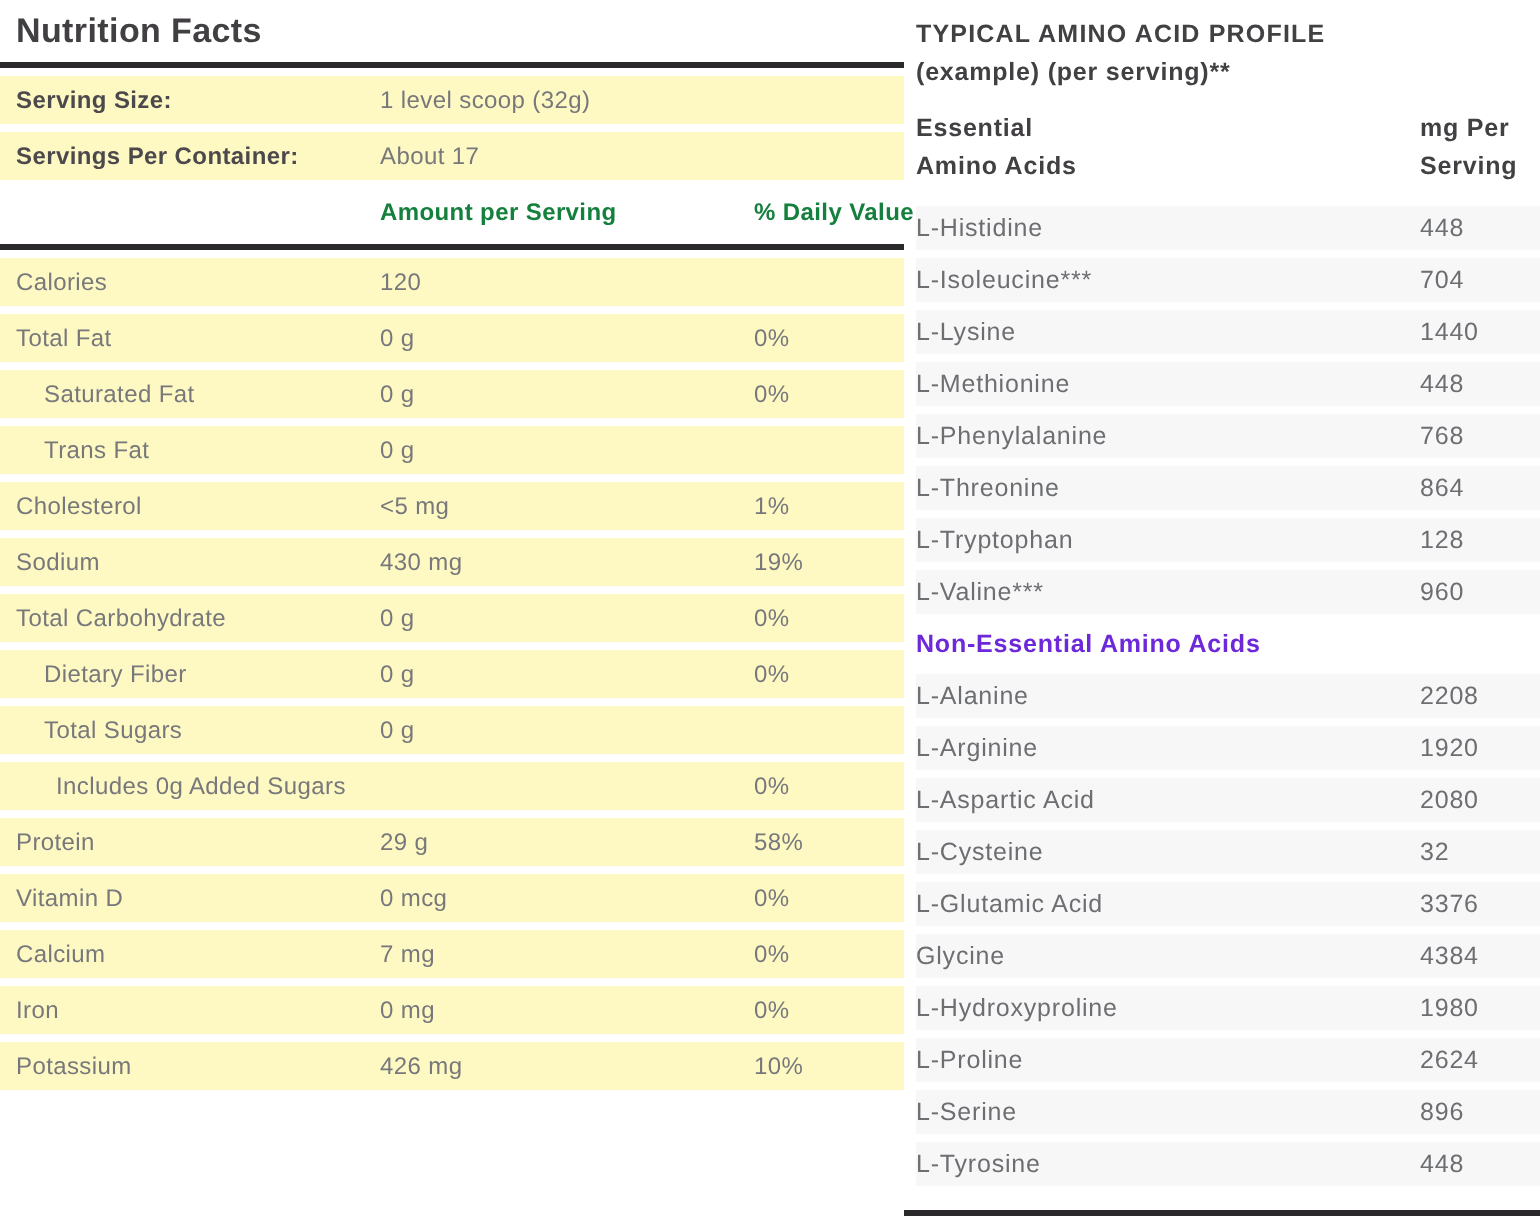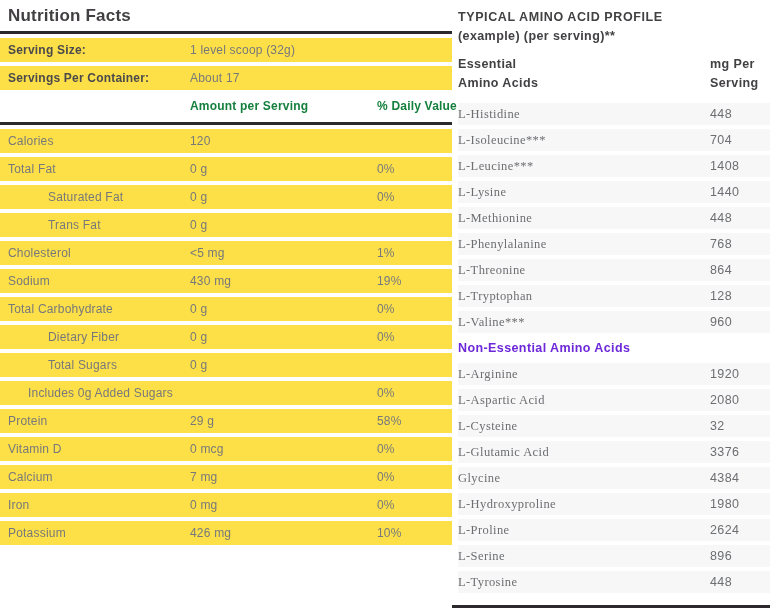--- a/index.html
+++ b/index.html
@@ -13,25 +13,25 @@
   
   .nf-panel{width:452px;flex:0 0 452px;position:relative;}
   .nf-title{
     font-size:17px;font-weight:bold;color:#413f42;
     padding:6px 0 5px 8px;letter-spacing:0.2px;
   }
   .rule{height:3px;background:#2b292c;width:452px;}
   .nf-rows{padding-top:4px;}
   .n-row{
     position:relative;height:24px;margin-bottom:4px;
-    background:#fde047;font-size:12px;letter-spacing:0.2px;
+    background:#fef9c3;font-size:12px;letter-spacing:0.2px;
   }
   .n-row span{position:absolute;top:50%;transform:translateY(-50%);white-space:nowrap;}
   .c-label{left:8px;}
-  .indent-1 .c-label{left:22px;margin-left:26px;}
+  .indent-1 .c-label{left:22px;}
   .indent-2 .c-label{left:28px;}
   .c-amount{left:190px;}
   .c-dv{left:377px;}
   .serving-label{font-weight:bold;color:#4b494c;}
   .head-row{background:transparent;}
   .head-row .c-amount,.head-row .c-dv{font-weight:bold;color:#15803d;}
 
   
   .aa-panel{flex:1;position:relative;padding-left:6px;}
   .aa-title{
@@ -47,21 +47,21 @@
     font-size:12.5px;font-weight:bold;color:#424043;letter-spacing:0.4px;line-height:19px;
   }
   .aa-head .h-left{position:absolute;left:0;top:0;}
   .aa-head .h-right{position:absolute;left:252px;top:0;}
   .aa-rows{padding-top:8px;}
   .a-row{
     position:relative;height:22px;margin-bottom:4px;background:#f7f7f8;
     font-size:12.5px;letter-spacing:0.4px;color:#6d6e71;
   }
   .a-row span{position:absolute;top:50%;transform:translateY(-50%);white-space:nowrap;}
-  .a-name{left:0;font-family:Liberation Serif, serif;}
+  .a-name{left:0;}
   .a-val{left:252px;}
   .aa-section{
     height:22px;margin-bottom:4px;font-size:12.5px;font-weight:bold;
     color:#6d28d9;letter-spacing:0.4px;display:flex;align-items:center;
   }
   .aa-bottom-rule{
     position:absolute;left:0;bottom:0;height:3px;width:100%;background:#2b292c;
   }
 </style>
 </head>
@@ -201,24 +201,20 @@
   <div class="a-row">
     <span class="a-name">L-Histidine</span>
     <span class="a-val">448</span>
   </div>
 
   <div class="a-row">
     <span class="a-name">L-Isoleucine***</span>
     <span class="a-val">704</span>
   </div>
 
-  <div class="a-row">
-    <span class="a-name">L-Leucine***</span>
-    <span class="a-val">1408</span>
-  </div>
 
   <div class="a-row">
     <span class="a-name">L-Lysine</span>
     <span class="a-val">1440</span>
   </div>
 
   <div class="a-row">
     <span class="a-name">L-Methionine</span>
     <span class="a-val">448</span>
   </div>
@@ -240,20 +236,24 @@
 
   <div class="a-row">
     <span class="a-name">L-Valine***</span>
     <span class="a-val">960</span>
   </div>
 </div>
 
     <div class="aa-section">Non-Essential Amino Acids</div>
 
     <div class="aa-rows" style="padding-top:0;" id="non-essential-rows">
+  <div class="a-row">
+    <span class="a-name">L-Alanine</span>
+    <span class="a-val">2208</span>
+  </div>
 
   <div class="a-row">
     <span class="a-name">L-Arginine</span>
     <span class="a-val">1920</span>
   </div>
 
   <div class="a-row">
     <span class="a-name">L-Aspartic Acid</span>
     <span class="a-val">2080</span>
   </div>

